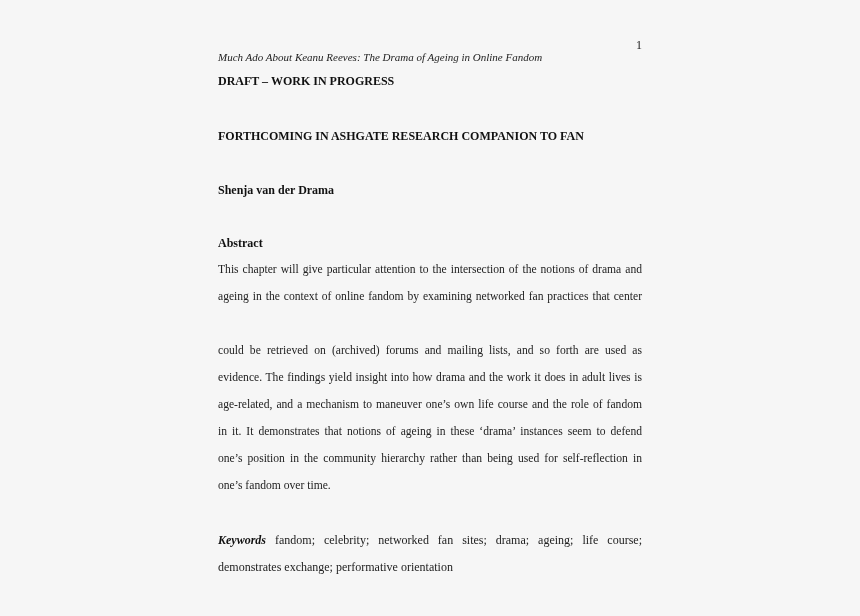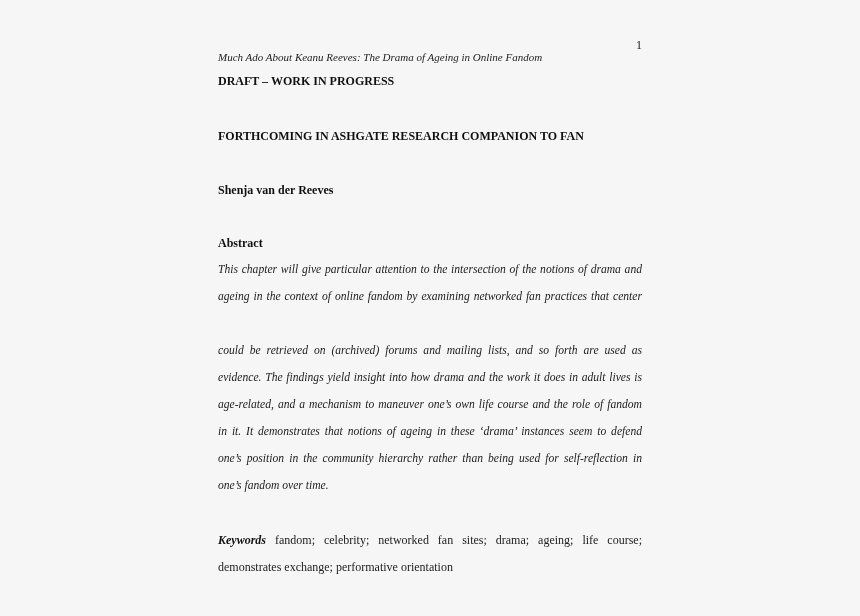--- a/index.html
+++ b/index.html
@@ -41,21 +41,20 @@
       width: 424px;
       font-size: 12px;
       white-space: nowrap;
     }
     .bold { font-weight: bold; }
     .abstract-line {
       position: absolute;
       left: 218px;
       width: 424px;
       font-size: 11.6px;
-      font-style: italic;
       text-align: justify;
       text-align-last: justify;
       white-space: nowrap;
       color: #222;
     }
     .abstract-line.last {
       text-align-last: left;
     }
     .kw-line {
       position: absolute;
@@ -74,21 +73,21 @@
 <body>
 
 <div class="page">
 
   <div class="running-header">Much Ado About Keanu Reeves: The Drama of Ageing in Online Fandom</div>
   <div class="page-number">1</div>
 
   <div class="line bold" style="top:74px;">DRAFT – WORK IN PROGRESS</div>
   <div class="line bold" style="top:101px;margin-top:28px;">FORTHCOMING IN ASHGATE RESEARCH COMPANION TO FAN</div>
 
-  <div class="line bold" style="top:183px;">Shenja van der Reeves</div>
+  <div class="line bold" style="top:183px;">Shenja van der Drama</div>
 
   <div class="line bold" style="top:236px;">Abstract</div>
 
   <div class="abstract-line" style="top:263px;">This chapter will give particular attention to the intersection of the notions of drama and</div>
   <div class="abstract-line" style="top:290px;">ageing in the context of online fandom by examining networked fan practices that center</div>
   <div class="abstract-line" style="top:344px;">could be retrieved on (archived) forums and mailing lists, and so forth are used as</div>
   <div class="abstract-line" style="top:398px;">age-related, and a mechanism to maneuver one’s own life course and the role of fandom</div>
   <div class="abstract-line" style="top:371px;">evidence. The findings yield insight into how drama and the work it does in adult lives is</div>
   <div class="abstract-line" style="top:425px;">in it. It demonstrates that notions of ageing in these ‘drama’ instances seem to defend</div>
   <div class="abstract-line" style="top:452px;">one’s position in the community hierarchy rather than being used for self-reflection in</div>

